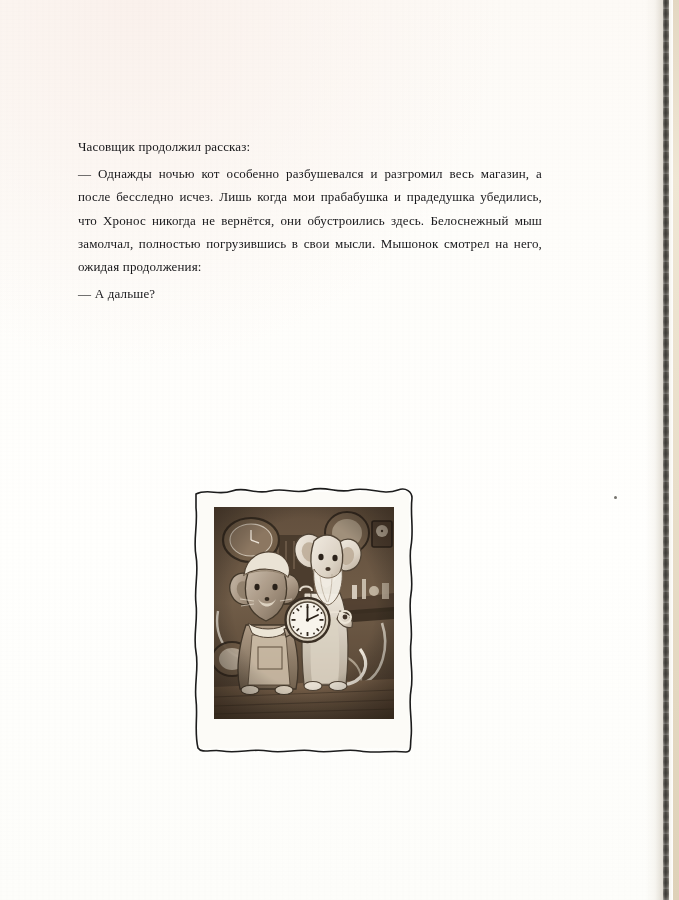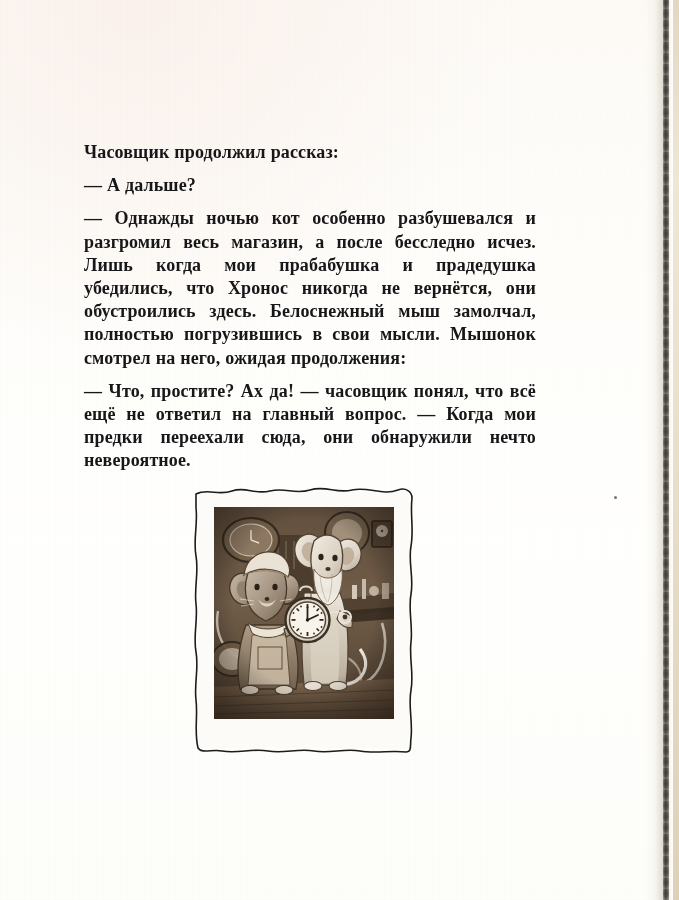--- a/index.html
+++ b/index.html
@@ -90,29 +90,28 @@
   }
 
   
   #text-block {
     position: absolute;
     left: 74px;
     top: 131px;
     width: 472px;
   }
   .para {
-    margin: 10px;
+    margin: 4px;
     text-align: justify;
     text-align-last: left;
-    font-size: 18px;
+    font-size: 13px;
     line-height: 23.2px;
     color: #17171a;
     letter-spacing: .13px;
     word-spacing: .2px;
-    font-weight: bold;
     -webkit-font-smoothing: antialiased;
   }
   .para.nohyph { text-align: left; }
 
   
   #illustration {
     position: absolute;
     left: 190px;
     top: 484px;
     width: 228px;
@@ -146,23 +145,22 @@
 </style>
 </head>
 <body>
 
 <div id="page">
 
   <div id="paper-grain"></div>
 
   <div id="text-block">
     <p class="para nohyph">Часовщик продолжил рассказ:</p>
+    <p class="para">— Однажды ночью кот особенно разбушевался и разгромил весь магазин, а после бесследно исчез. Лишь когда мои прабабушка и прадедушка убедились, что Хронос никогда не вернётся, они обустроились здесь. Белоснежный мыш замолчал, полностью погрузившись в свои мысли. Мышонок смотрел на него, ожидая продолжения:</p>
     <p class="para nohyph">— А дальше?</p>
-    <p class="para">— Однажды ночью кот особенно разбушевался и разгромил весь магазин, а после бесследно исчез. Лишь когда мои прабабушка и прадедушка убедились, что Хронос никогда не вернётся, они обустроились здесь. Белоснежный мыш замолчал, полностью погрузившись в свои мысли. Мышонок смотрел на него, ожидая продолжения:</p>
-    <p class="para">— Что, простите? Ах да! — часовщик понял, что всё ещё не ответил на главный вопрос. — Когда мои предки переехали сюда, они обнаружили нечто невероятное.</p>
   </div>
 
   <figure id="illustration" style="margin:0">
 
     <div id="mat"></div>
 
     <div id="art">
       <svg viewBox="0 0 180 212" width="180" height="212" xmlns="http://www.w3.org/2000/svg" aria-hidden="true">
         <defs>
           <linearGradient id="bgWall" x1="0" y1="0" x2="0" y2="1">

